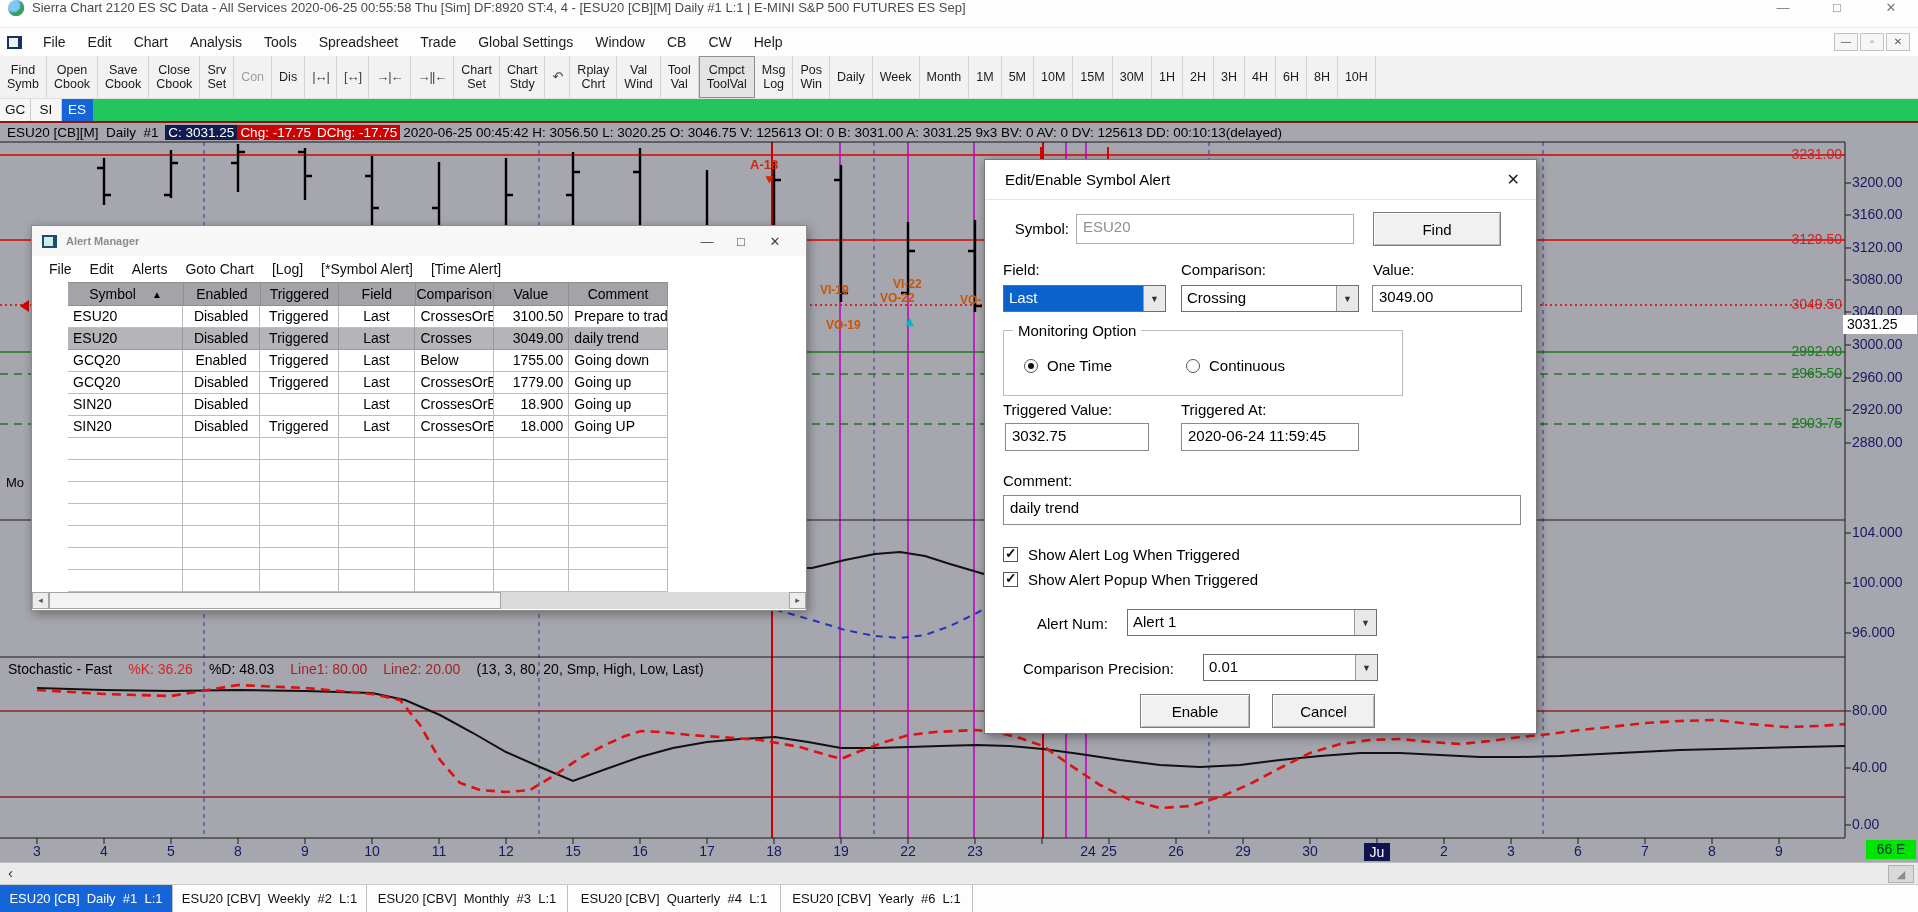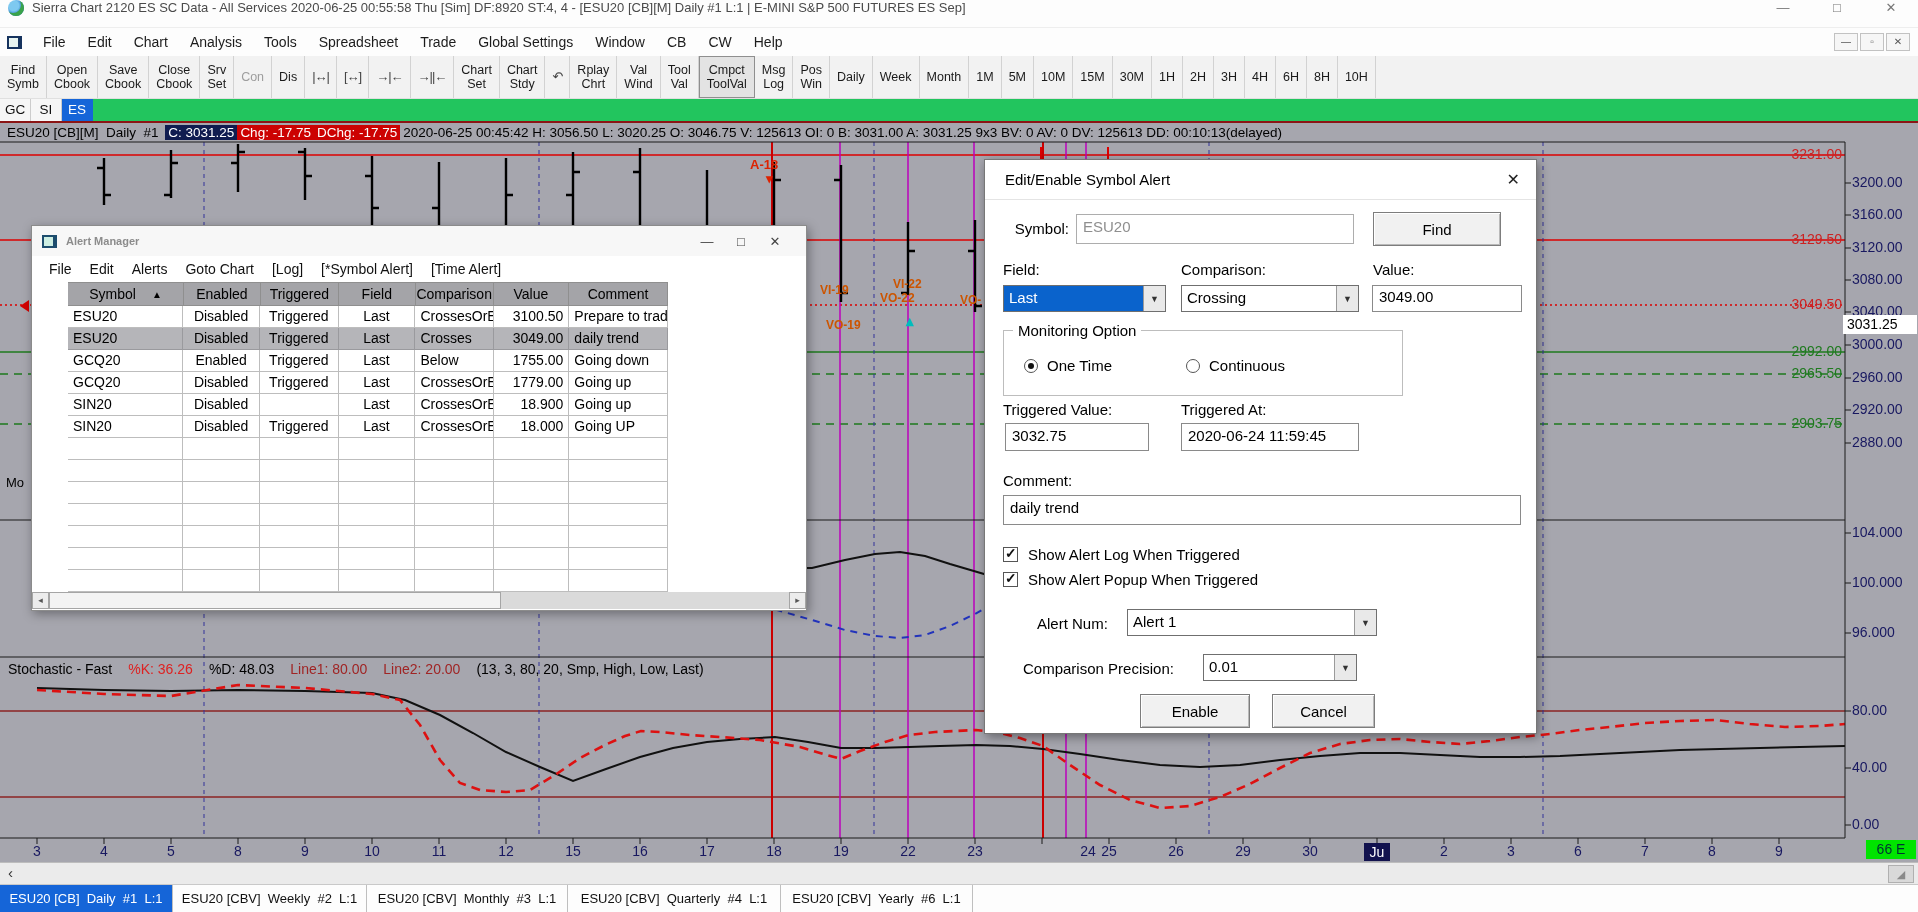--- a/index.html
+++ b/index.html
@@ -608,21 +608,21 @@
       <span>Show Alert Popup When Triggered</span>
     </div>
 
     <div class="dlg-label" style="left:52px;top:455px">Alert Num:</div>
     <div class="combo" style="left:142px;top:449px;width:250px">
       <span class="val">Alert 1</span>
       <span class="drop">▼</span>
     </div>
 
     <div class="dlg-label" style="left:38px;top:500px">Comparison Precision:</div>
-    <div class="combo" style="left:218px;top:494px;width:154px">
+    <div class="combo" style="left:218px;top:494px;width:175px">
       <span class="val">0.01</span>
       <span class="drop">▼</span>
     </div>
 
     <div class="push" style="left:155px;top:534px;width:110px;height:34px">Enable</div>
     <div class="push" style="left:287px;top:534px;width:103px;height:34px">Cancel</div>
   </div>
 
 </div>
 

